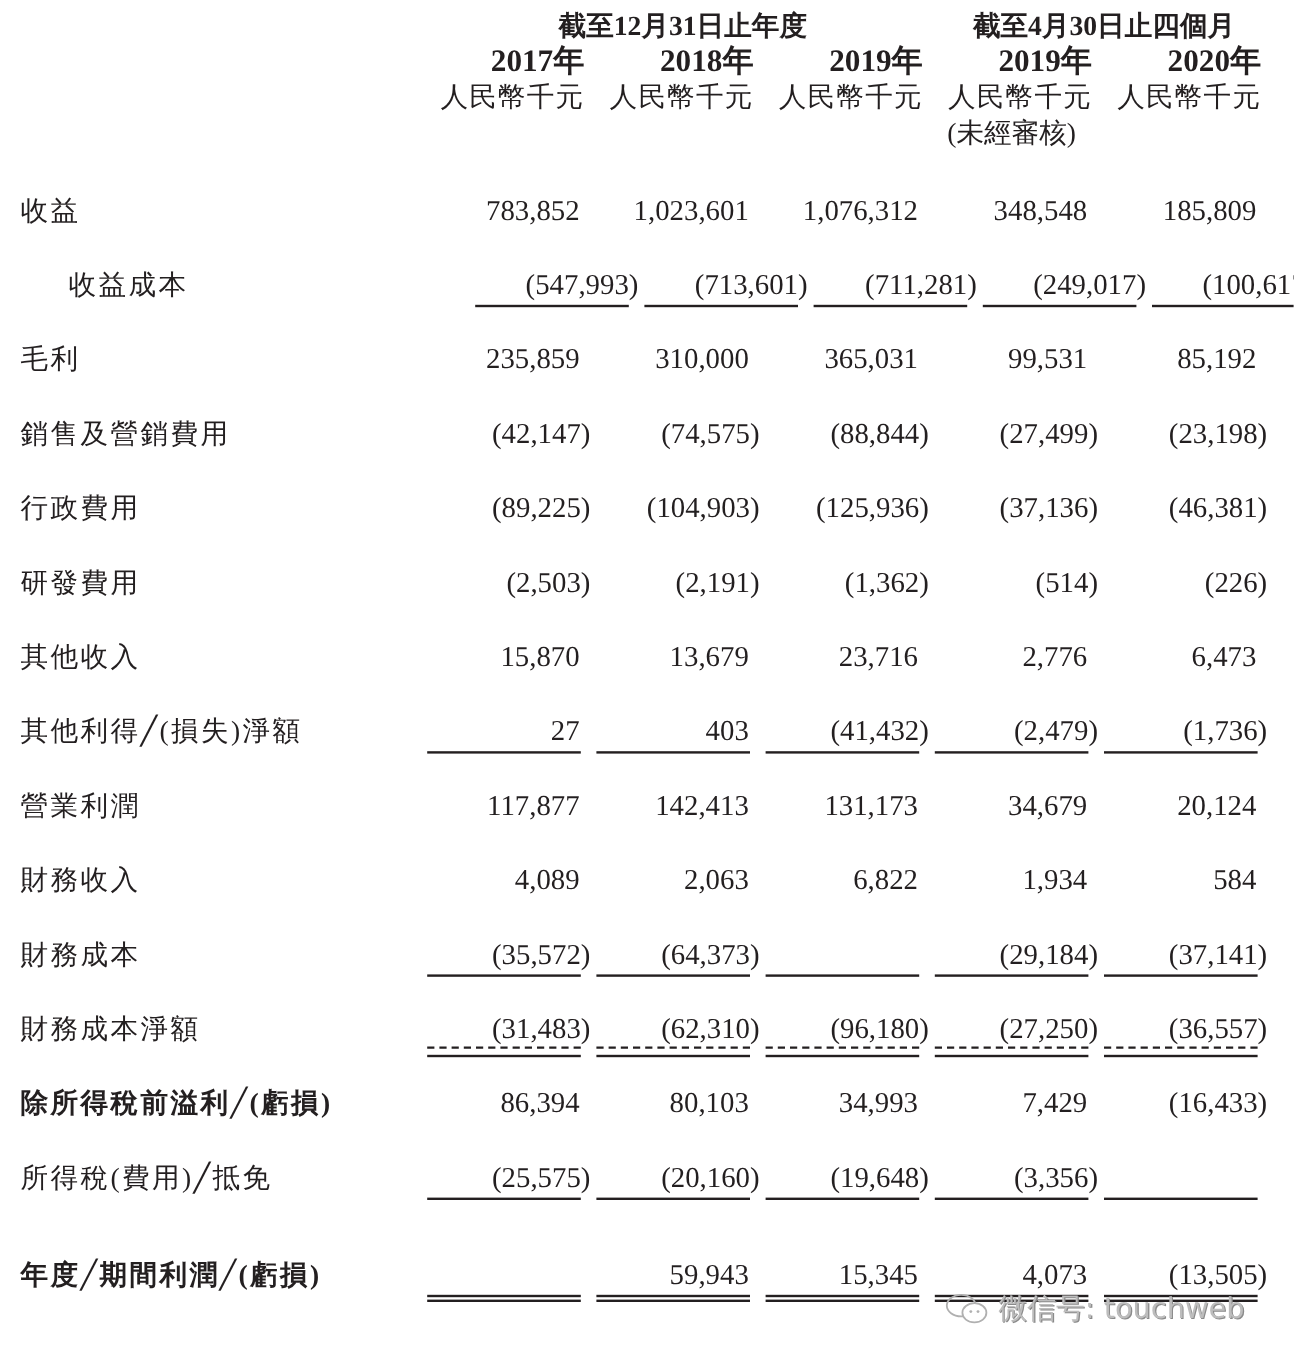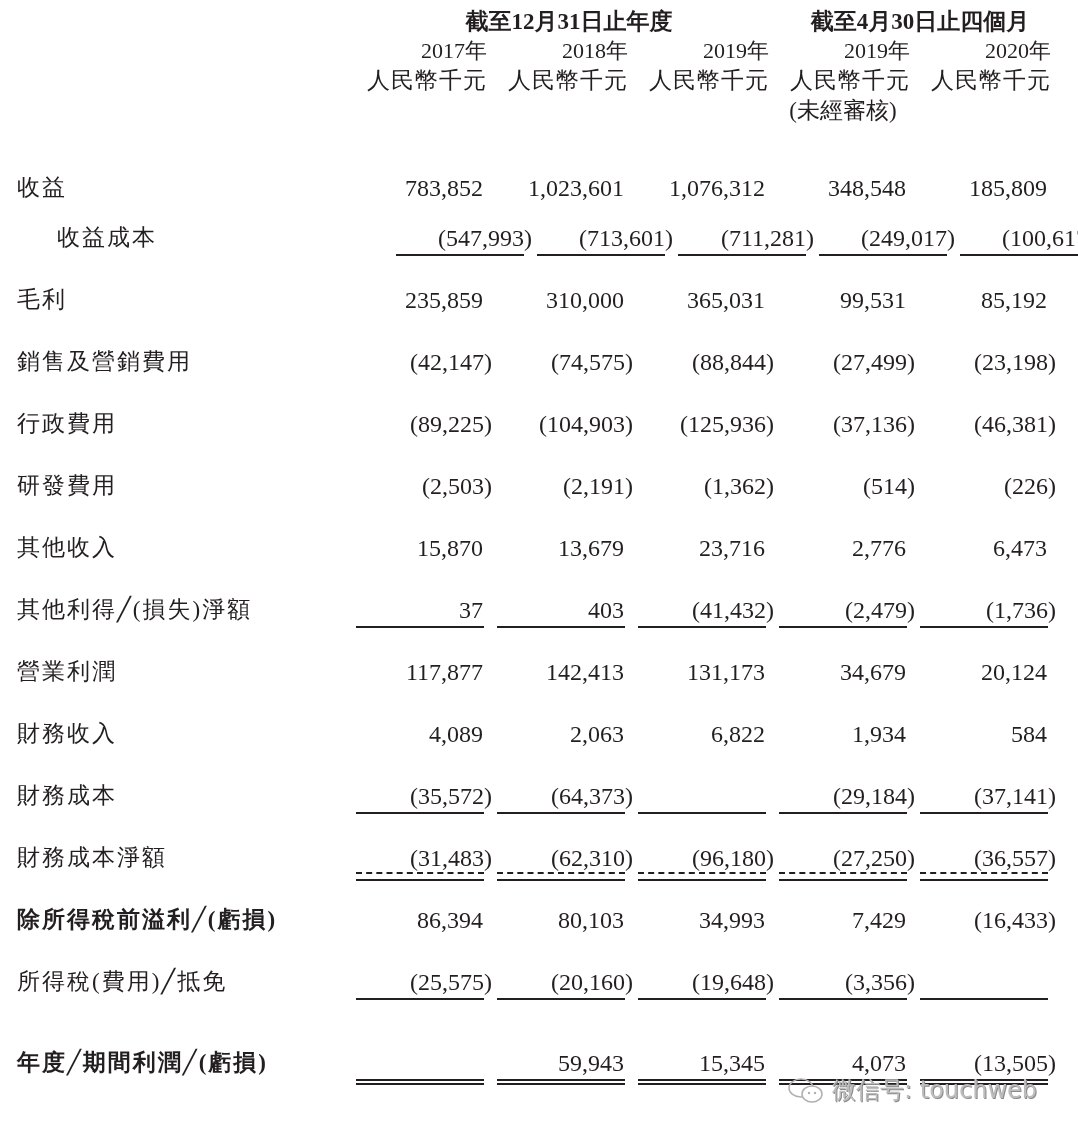--- a/index.html
+++ b/index.html
@@ -8,21 +8,21 @@
     font-family: "Liberation Serif", "DejaVu Serif", serif;
     color: #231f20;
   }
   .hdr-group {
     position: absolute; top: 6px; font-weight: bold; font-size: 23px;
     text-align: center; white-space: nowrap;
   }
   .col-head {
     position: absolute; top: 36px; width: 140px; text-align: right;
   }
-  .col-head .yr { font-weight: normal; font-size: 22px; line-height: 30px; display:block; }
+  .col-head .yr { font-weight: bold; font-size: 26px; line-height: 30px; display:block; }
   .col-head .unit { font-size: 23px; line-height: 30px; display:block; letter-spacing: 1px; }
   .col-head .note { font-size: 23px; line-height: 30px; display:block; text-align: center; padding-left: 6px; }
 
   .row { position: absolute; left: 0; width: 1078px; height: 40px; }
   .row .label {
     position: absolute; left: 17px; top: 0; font-size: 23px; line-height: 40px;
     letter-spacing: 2px; white-space: nowrap;
   }
   .row.bold .label { font-weight: bold; }
   .cell {
@@ -70,21 +70,21 @@
         <span class="yr">2019年</span>
         <span class="unit">人民幣千元</span>
         <span class="note">(未經審核)</span>
       </div>
       <div class="col-head" style="left: 911px;">
         <span class="yr">2020年</span>
         <span class="unit">人民幣千元</span>
       </div>
     </div>
   <div id="rows">
-      <div class="row" style="top: 168px;">
+      <div class="row" style="top: 156px;">
         <span class="label">收益</span>
         <div class="cell" style="left:353px"><span class="num">783,852</span></div>
         <div class="cell" style="left:494px"><span class="num">1,023,601</span></div>
         <div class="cell" style="left:635px"><span class="num">1,076,312</span></div>
         <div class="cell" style="left:776px"><span class="num">348,548</span></div>
         <div class="cell" style="left:917px"><span class="num">185,809</span></div>
       </div>
       <div class="row" style="top: 218px; margin-left: 40px;">
         <span class="label">收益成本</span>
         <div class="cell neg" style="left:353px"><span class="num">(547,993)</span></div>
@@ -133,21 +133,21 @@
       <div class="row" style="top: 528px;">
         <span class="label">其他收入</span>
         <div class="cell" style="left:353px"><span class="num">15,870</span></div>
         <div class="cell" style="left:494px"><span class="num">13,679</span></div>
         <div class="cell" style="left:635px"><span class="num">23,716</span></div>
         <div class="cell" style="left:776px"><span class="num">2,776</span></div>
         <div class="cell" style="left:917px"><span class="num">6,473</span></div>
       </div>
       <div class="row" style="top: 590px;">
         <span class="label">其他利得╱(損失)淨額</span>
-        <div class="cell" style="left:353px"><span class="num">37</span></div>
+        <div class="cell" style="left:353px"><span class="num">27</span></div>
         <div class="uline" style="left:356px;width:128px;top:36px"></div>
         <div class="cell" style="left:494px"><span class="num">403</span></div>
         <div class="uline" style="left:497px;width:128px;top:36px"></div>
         <div class="cell neg" style="left:635px"><span class="num">(41,432)</span></div>
         <div class="uline" style="left:638px;width:128px;top:36px"></div>
         <div class="cell neg" style="left:776px"><span class="num">(2,479)</span></div>
         <div class="uline" style="left:779px;width:128px;top:36px"></div>
         <div class="cell neg" style="left:917px"><span class="num">(1,736)</span></div>
         <div class="uline" style="left:920px;width:128px;top:36px"></div>
       </div>

